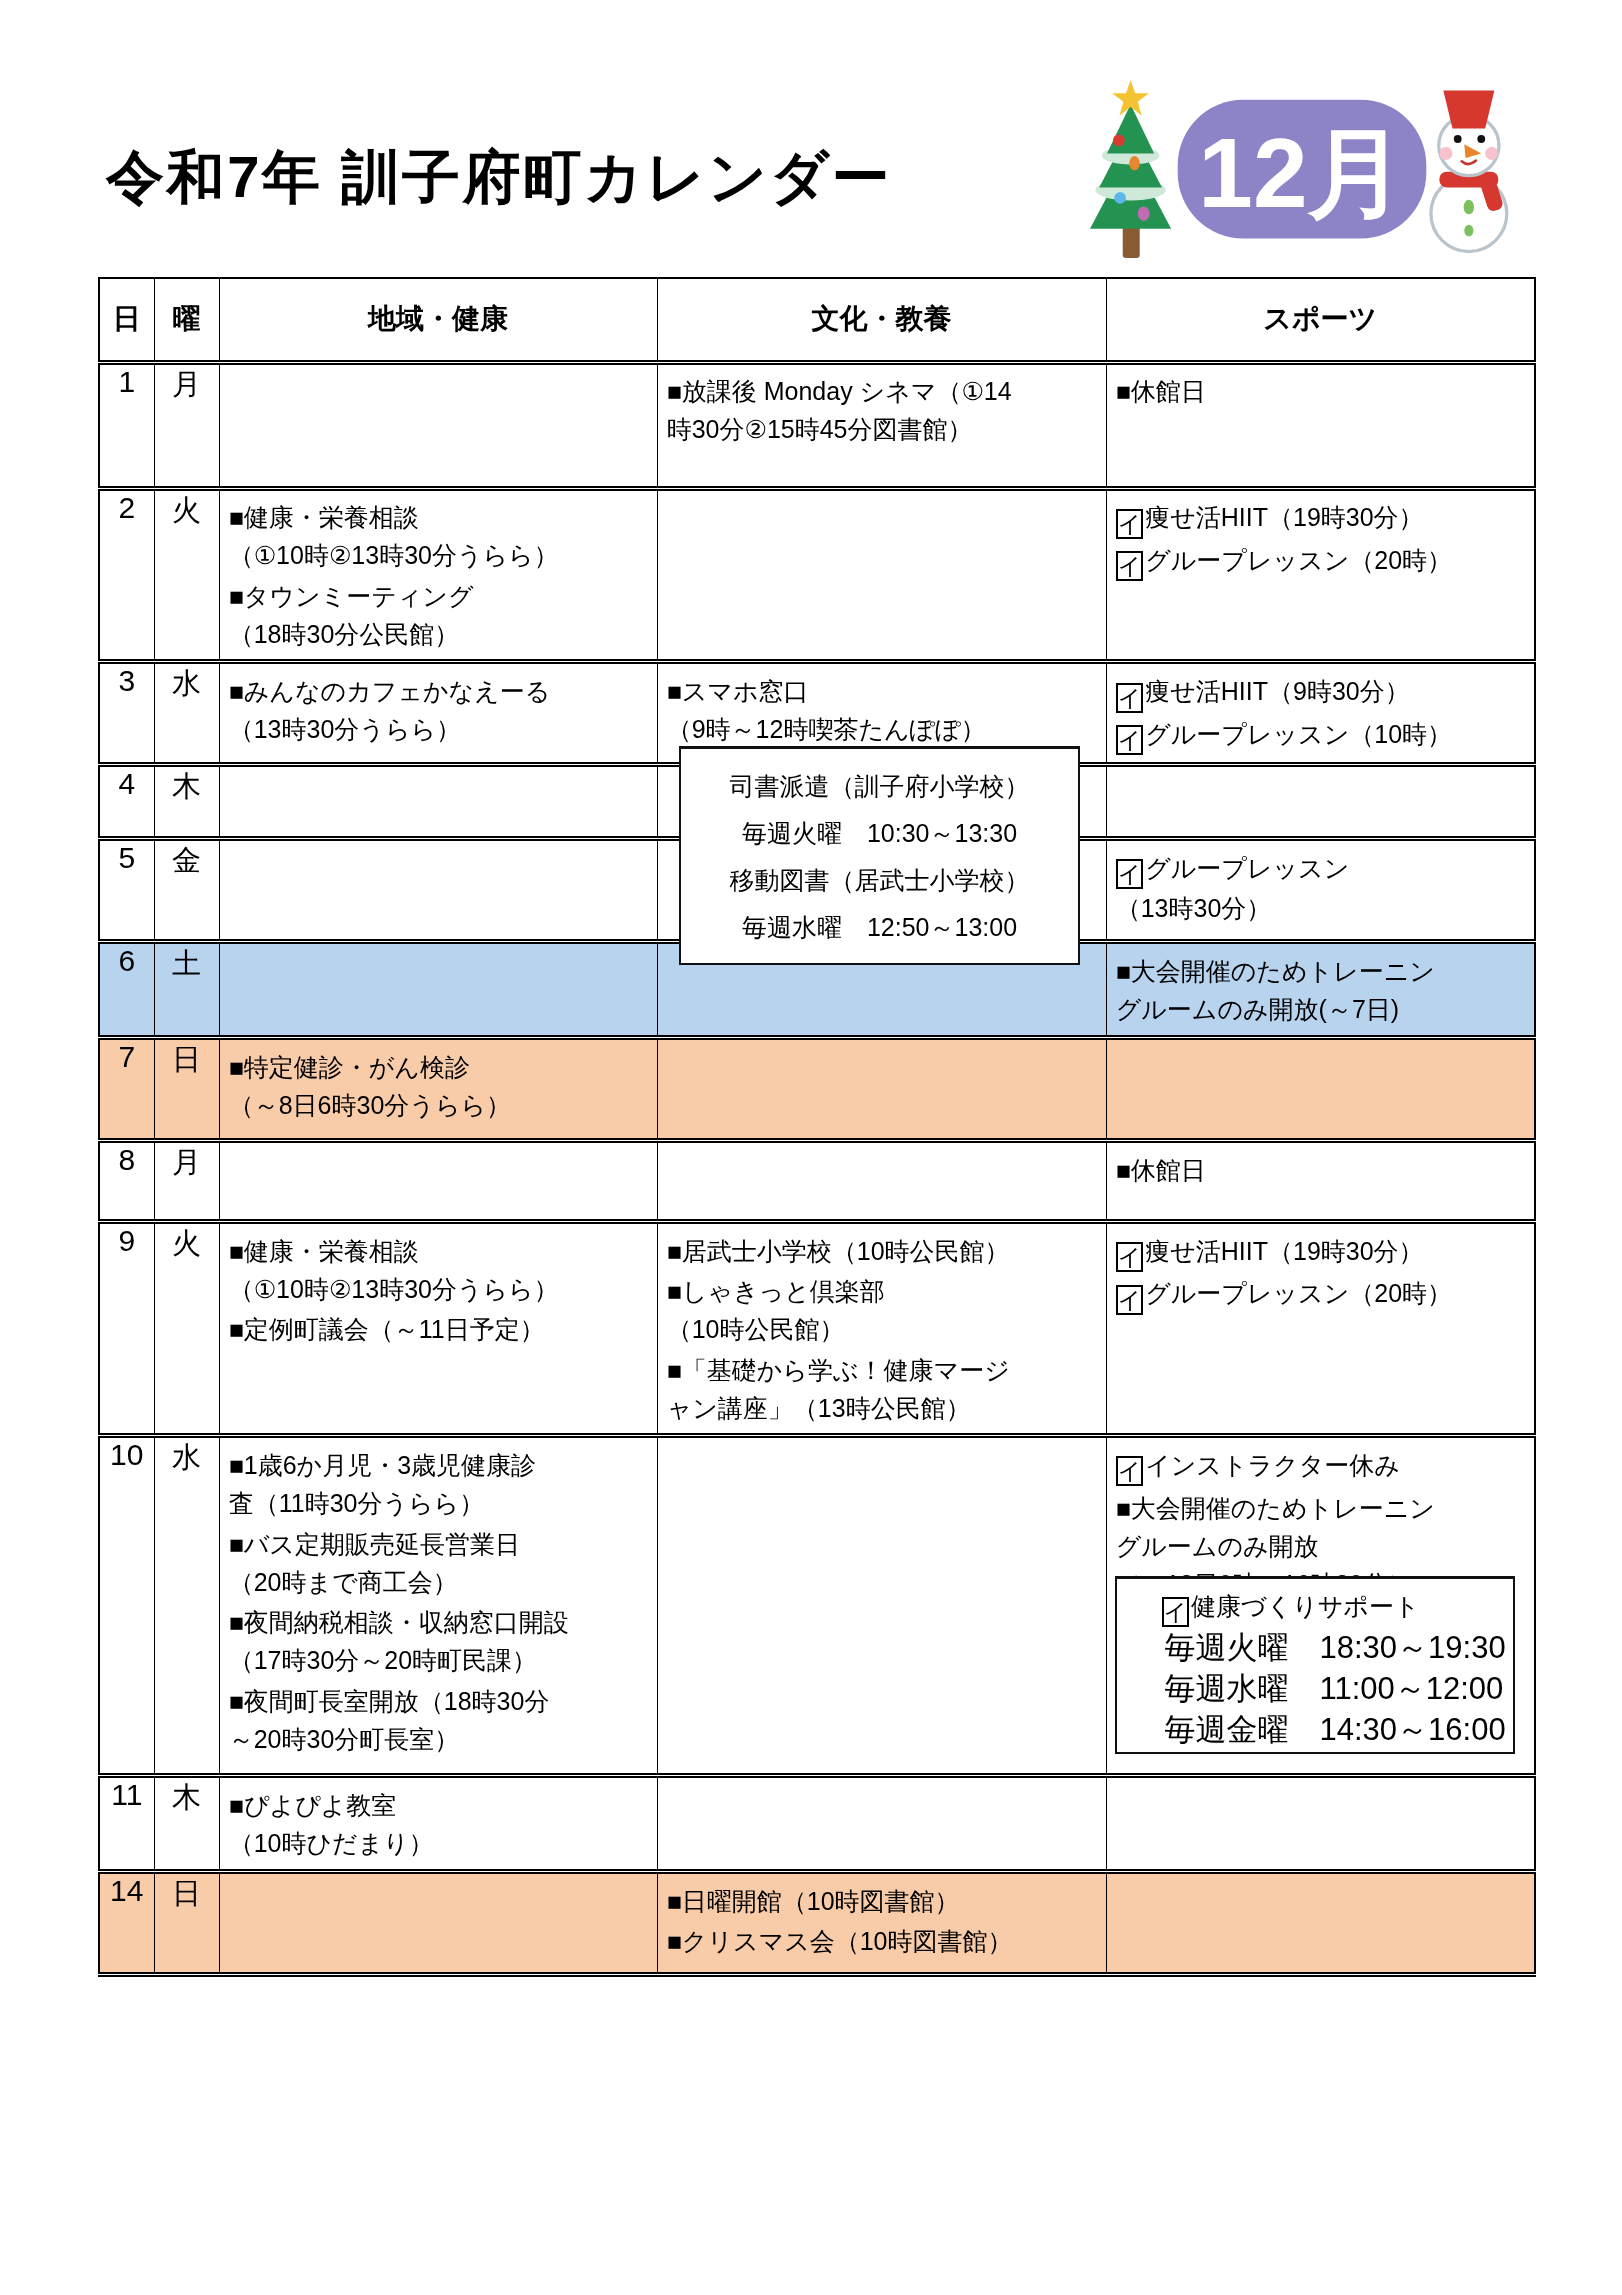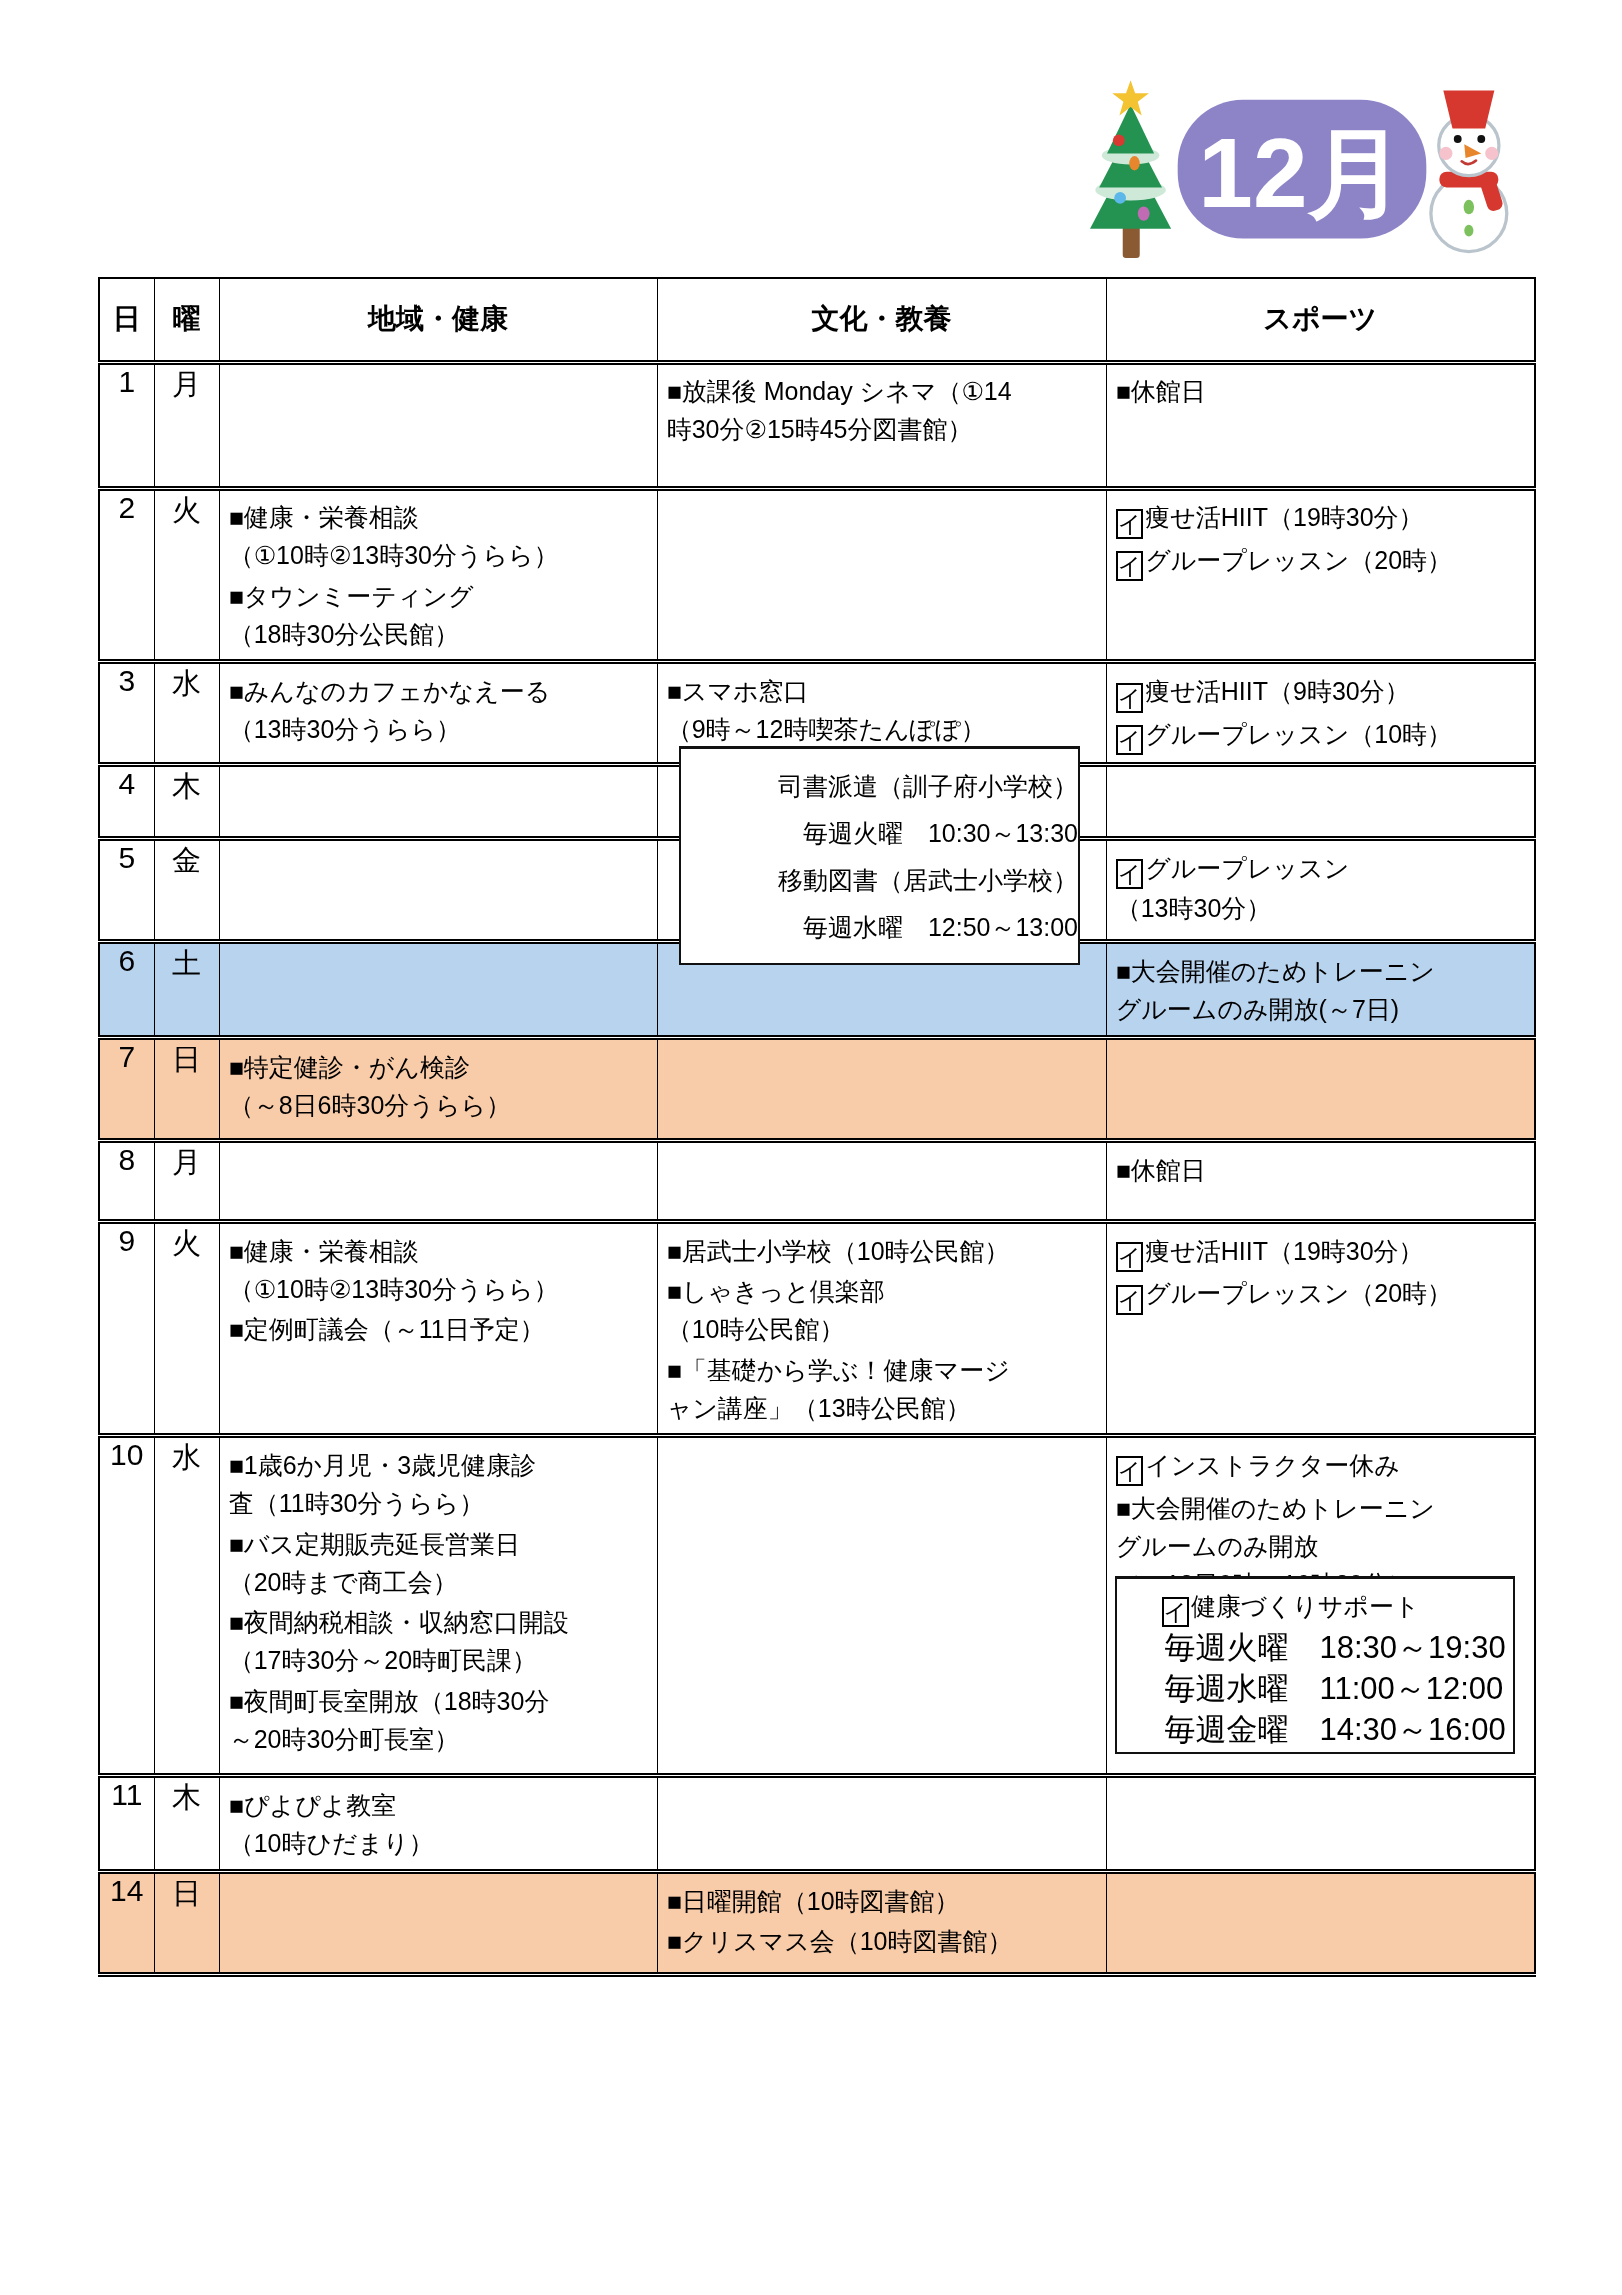--- a/index.html
+++ b/index.html
@@ -27,31 +27,32 @@
   td.c-wd{font-size:29px;font-weight:500;text-align:center;vertical-align:middle;}
   td.c-ev{padding:7.9px 6.5px 3.9px 9.2px;margin-top:32px;}
   tr.sat{background:var(--sat-bg);}
   tr.sun{background:var(--sun-bg);}
 
   .item{white-space:pre-wrap;font-size:25px;line-height:38px;margin-bottom:2.6px;}
   .m-i{display:inline-block;width:27.5px;height:30px;border:2px solid var(--ink);
     line-height:27.5px;text-align:center;font-size:23px;margin-right:2px;vertical-align:-5.2px;background:#fff;}
 
   .overlay{position:absolute;background:#fff;border:2px solid #111;border-top:3.9px solid #111;}
-  #librarian-box{left:679px;top:746px;width:401px;height:219px;text-align:right;padding-top:14.4px;}
+  #librarian-box{left:679px;top:746px;width:401px;height:219px;text-align:center;padding-top:14.4px;}
   #librarian-box .bline{font-size:25px;line-height:47px;white-space:pre;}
   #health-box{left:1115px;top:1576px;width:400px;height:178px;padding:6.5px 0 0 10.5px;}
   #health-box .btitle{font-size:25px;line-height:41px;white-space:pre;margin-left:34px;}
   #health-box .bline{font-size:31px;line-height:41px;margin-left:37px;white-space:pre;}
 </style>
 </head>
 <body>
 
 <div id="page">
 
+  <div class="page-title">令和7年 訓子府町カレンダー</div>
 
   <svg class="month-art" viewBox="0 0 700 300" xmlns="http://www.w3.org/2000/svg">
 
     <g>
       <rect x="76" y="232" width="26" height="58" rx="5" fill="#8a5a33"></rect>
       <polygon points="88,128 26,245 150,245" fill="var(--tree)"></polygon>
       <ellipse cx="88" cy="186" rx="54" ry="16" fill="var(--tree-light)"></ellipse>
       <polygon points="88,90 40,182 136,182" fill="var(--tree)"></polygon>
       <ellipse cx="88" cy="133" rx="44" ry="14" fill="var(--tree-light)"></ellipse>
       <polygon points="88,55 52,130 124,130" fill="var(--tree)"></polygon>

